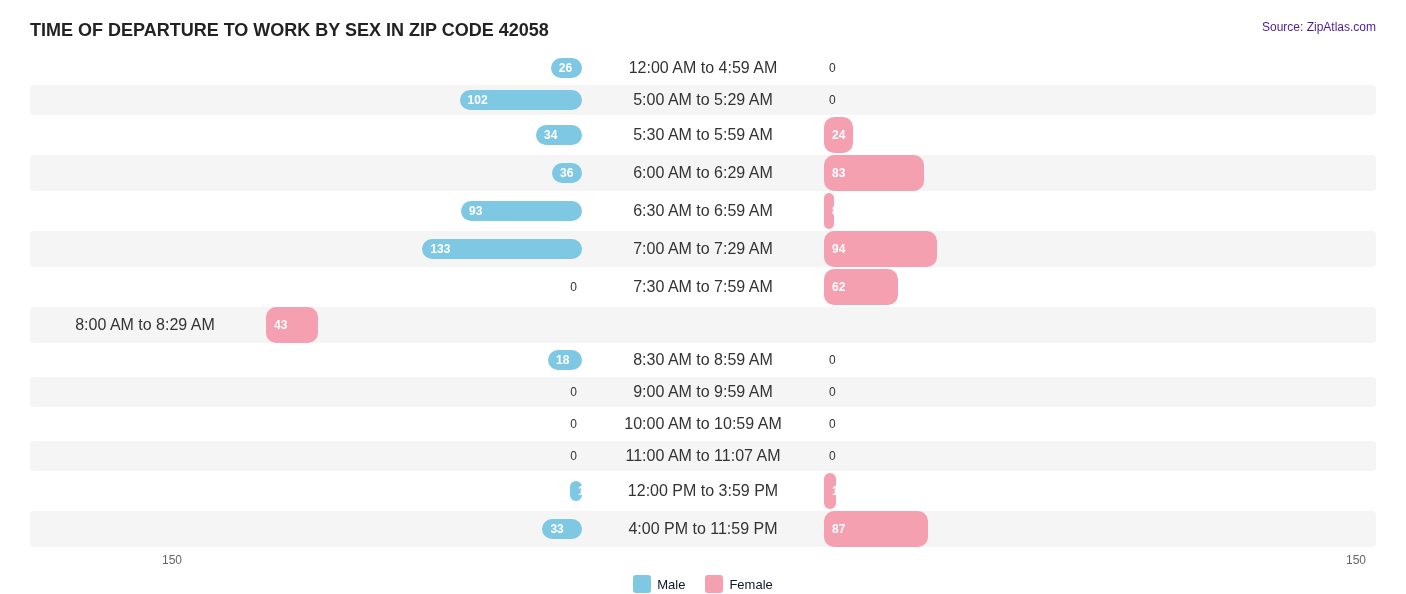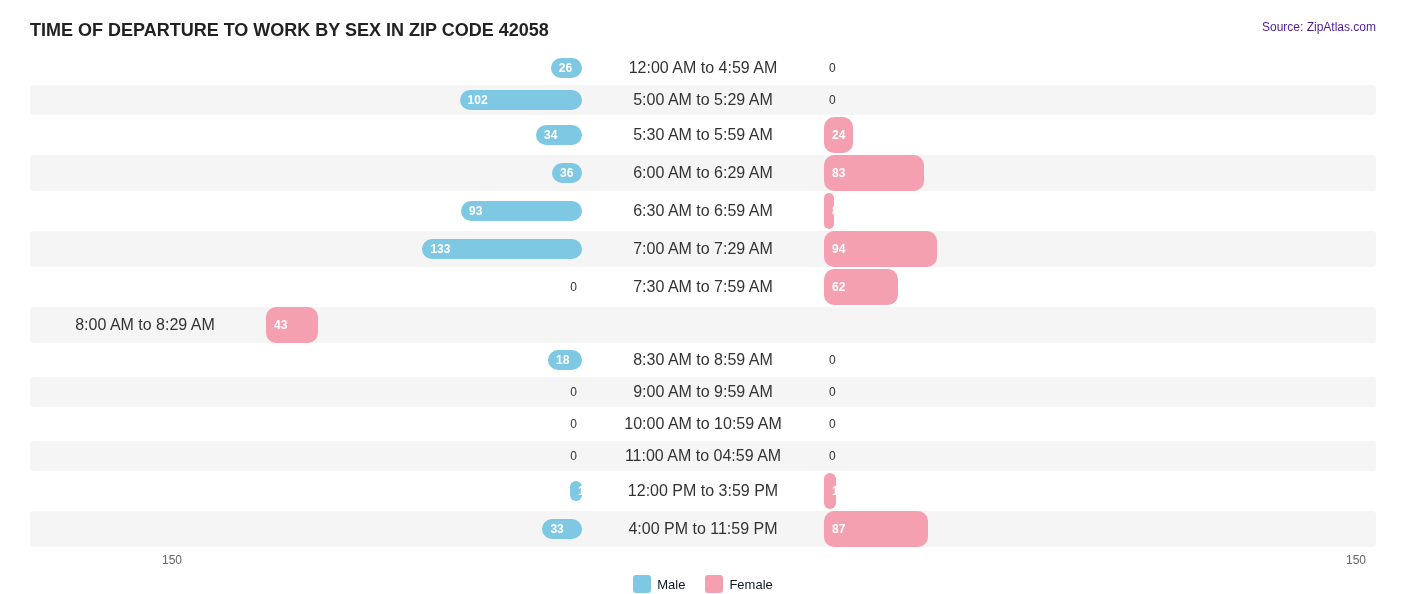--- a/index.html
+++ b/index.html
@@ -289,21 +289,21 @@
         <div class="female-side">
           <span class="bar-value-outside">0</span>
         </div>
       </div>
     </div>
     <div class="row row-bg-light">
       <div style="display: flex; flex: 1 1 0%; align-items: center;">
         <div class="male-side">
           <span class="bar-value-outside">0</span>
         </div>
-        <div class="center-label">11:00 AM to 04:59 AM</div>
+        <div class="center-label">11:00 AM to 11:07 AM</div>
         <div class="female-side">
           <span class="bar-value-outside">0</span>
         </div>
       </div>
     </div>
     <div class="row row-bg-white">
       <div style="display: flex; flex: 1 1 0%; align-items: center;">
         <div class="male-side">
           <div class="bar-male" style="width: 12px;">
             <span class="bar-value-inside-male">10</span>

